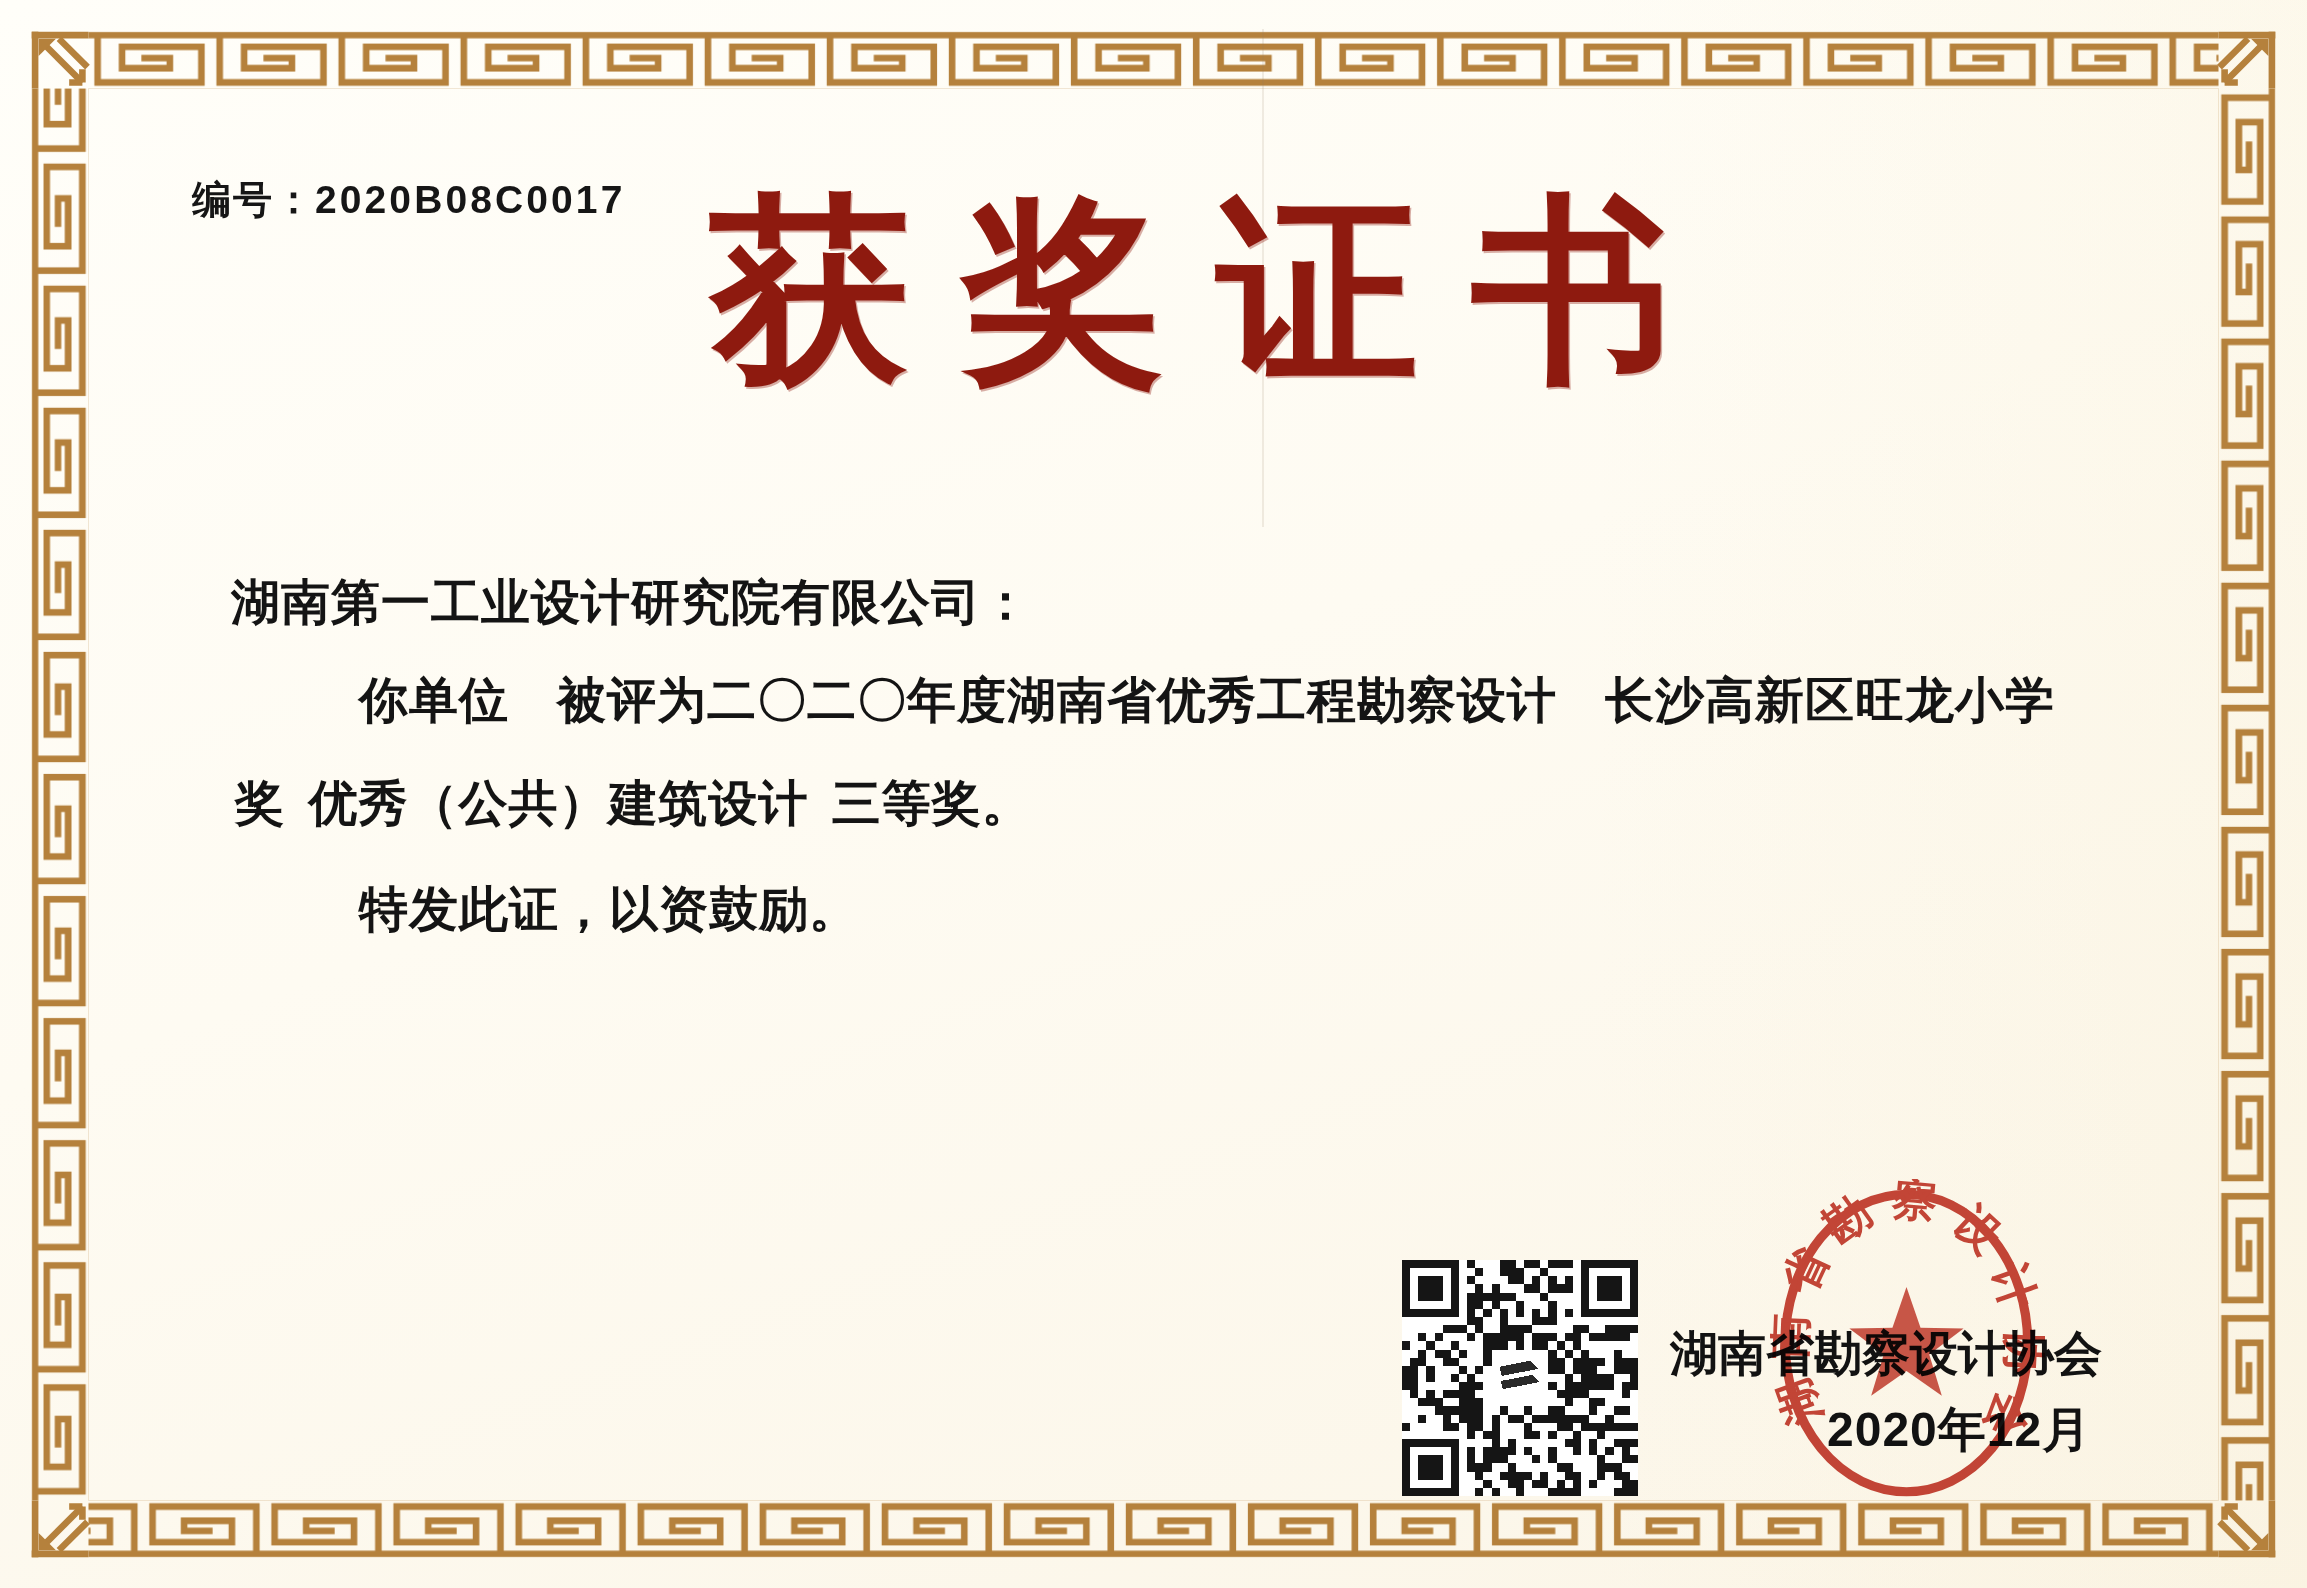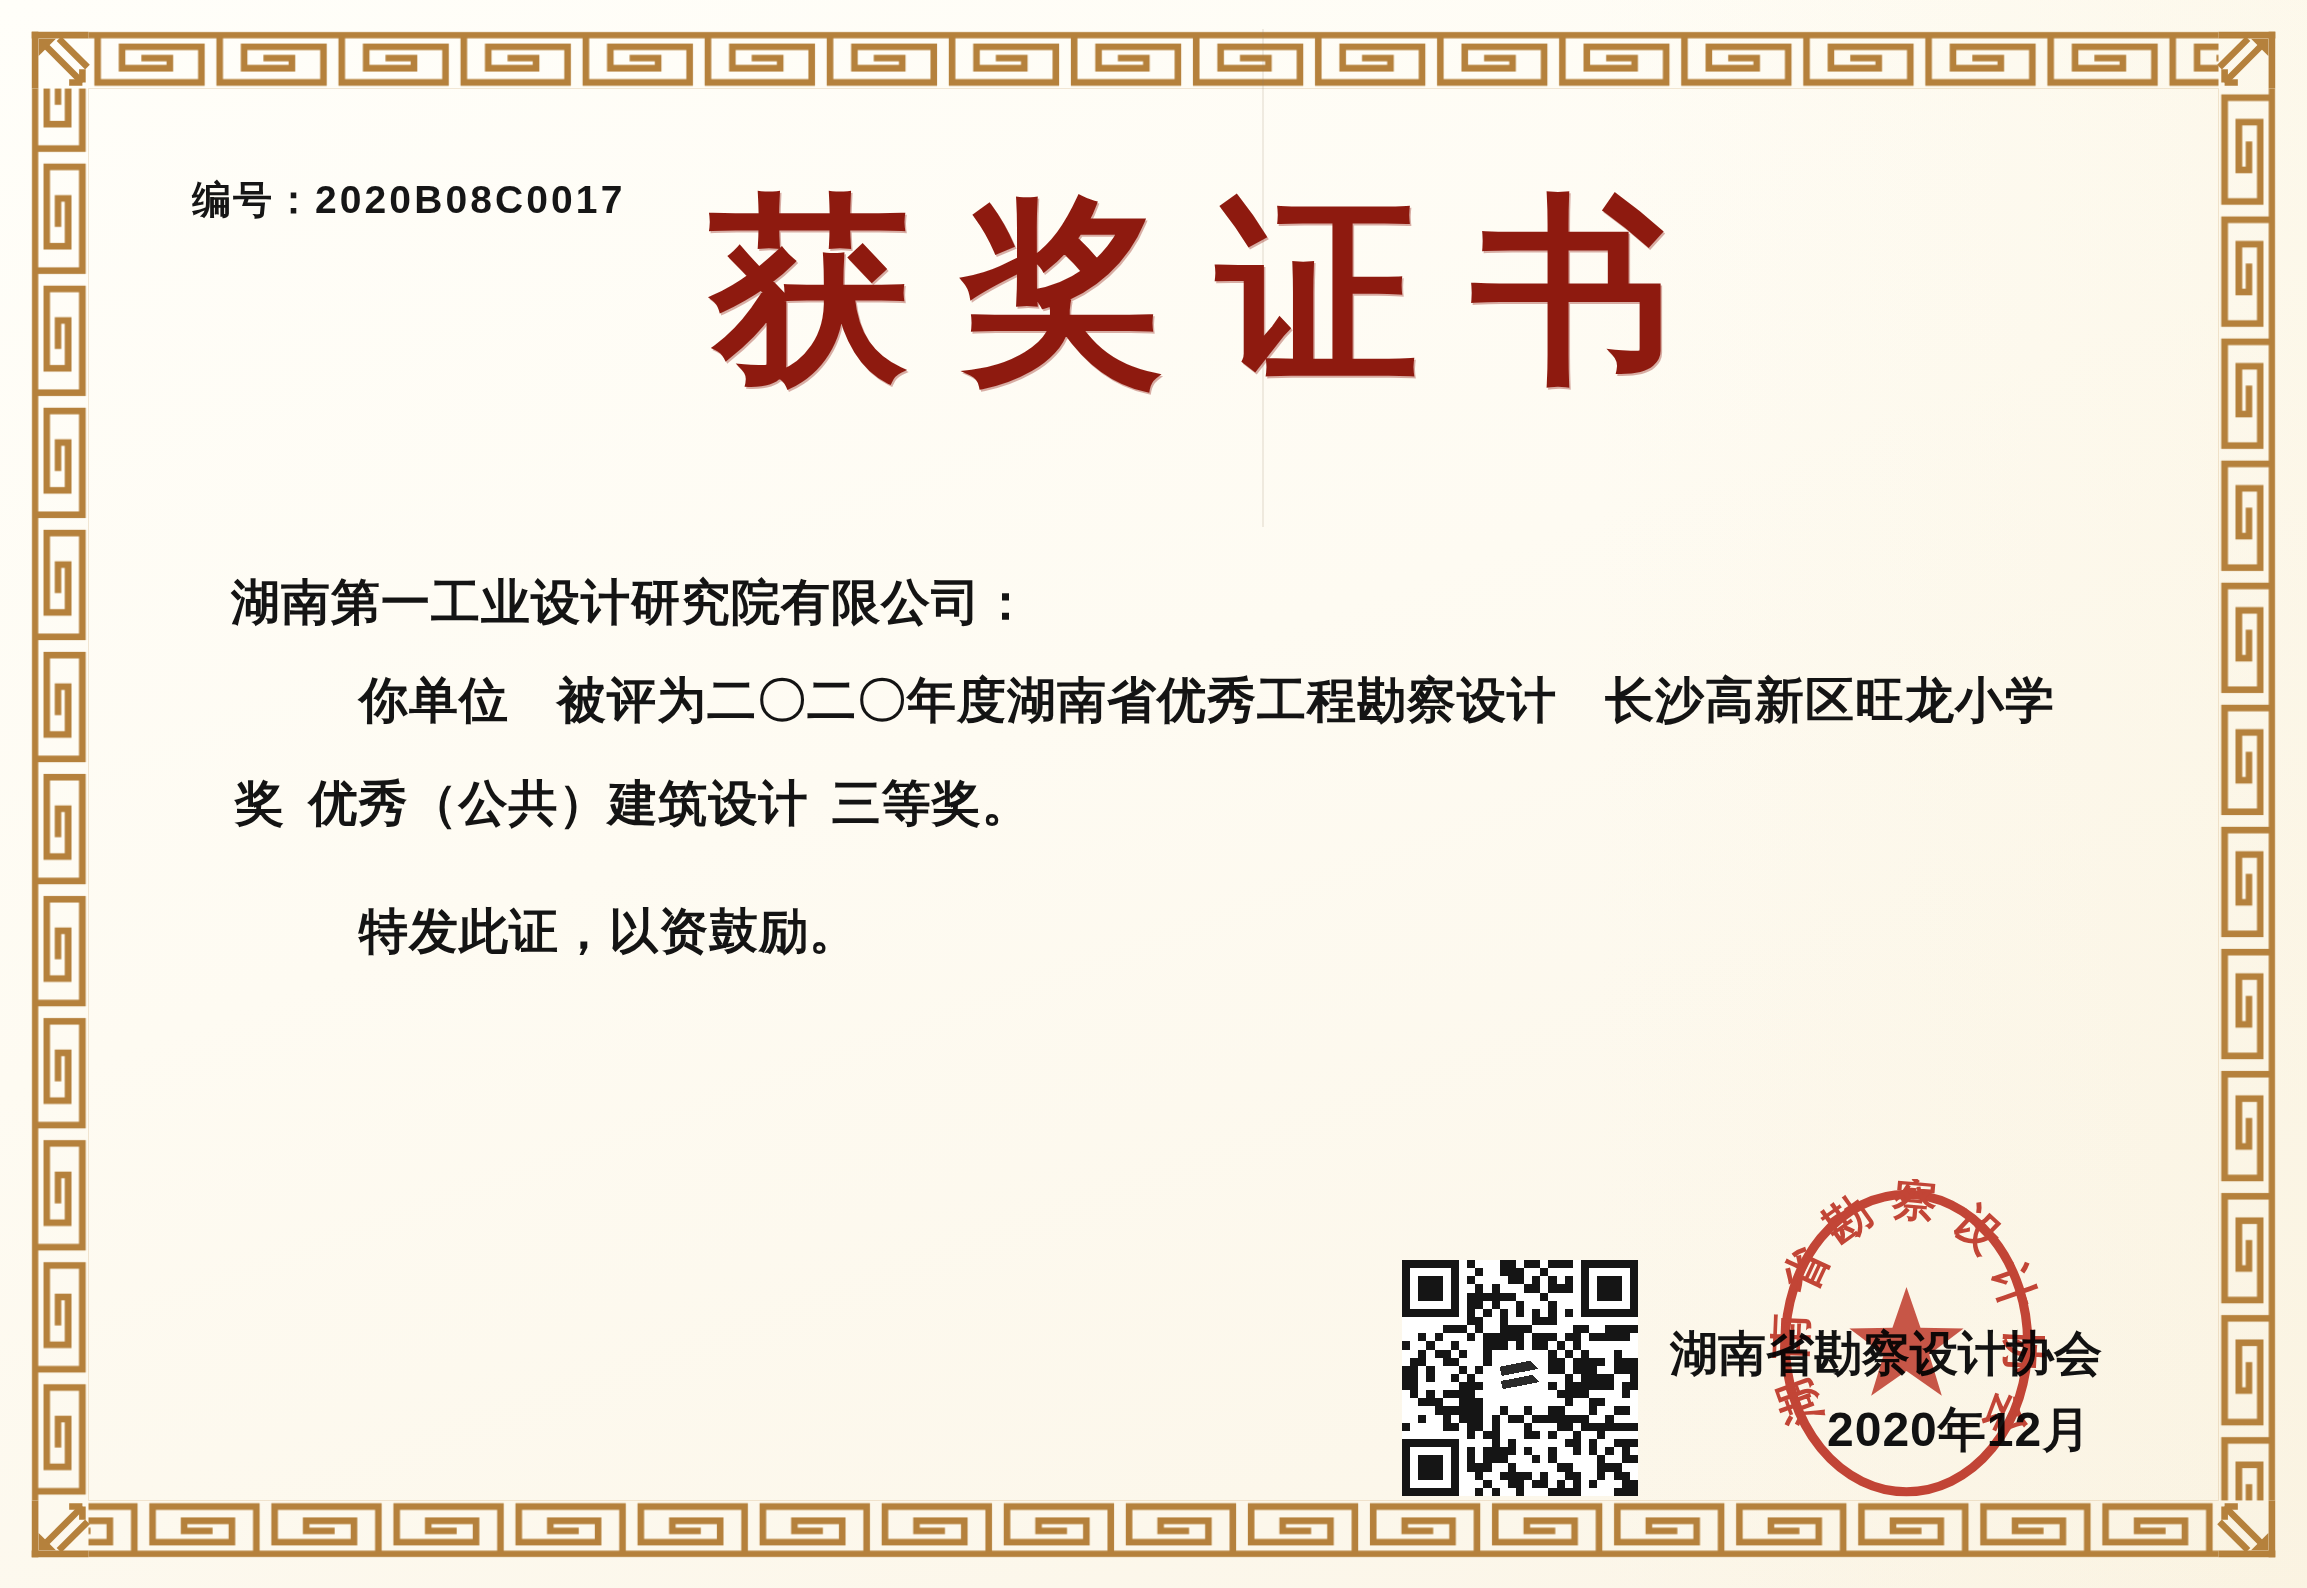--- a/index.html
+++ b/index.html
@@ -31,21 +31,21 @@
     margin-left:20px;
   }
   .bodyline {
     position:absolute; white-space:nowrap;
     font-size:49px; line-height:1.15; font-weight:700;
     color:#141414; letter-spacing:1px;
   }
   .line1 { left:231px;  top:574px; }
   .line2 { left:359px;  top:672px; display:flex; column-gap:48px; }
   .line3 { left:235px;  top:775px; display:flex; column-gap:23.4px; }
-  .line4 { left:359px;  top:881px;margin-top:22px; }
+  .line4 { left:359px;  top:881px; }
   .qr { position:absolute; left:1402px; top:1260px; }
   .issuer {
     position:absolute; left:1670px; top:1322px;
     font-size:48px; font-weight:700; color:#121212;
     white-space:nowrap; letter-spacing:0;
   }
   .date {
     position:absolute; left:1827px; top:1398px;
     font-size:48px; font-weight:700; color:#121212;
     white-space:nowrap; letter-spacing:1px;

